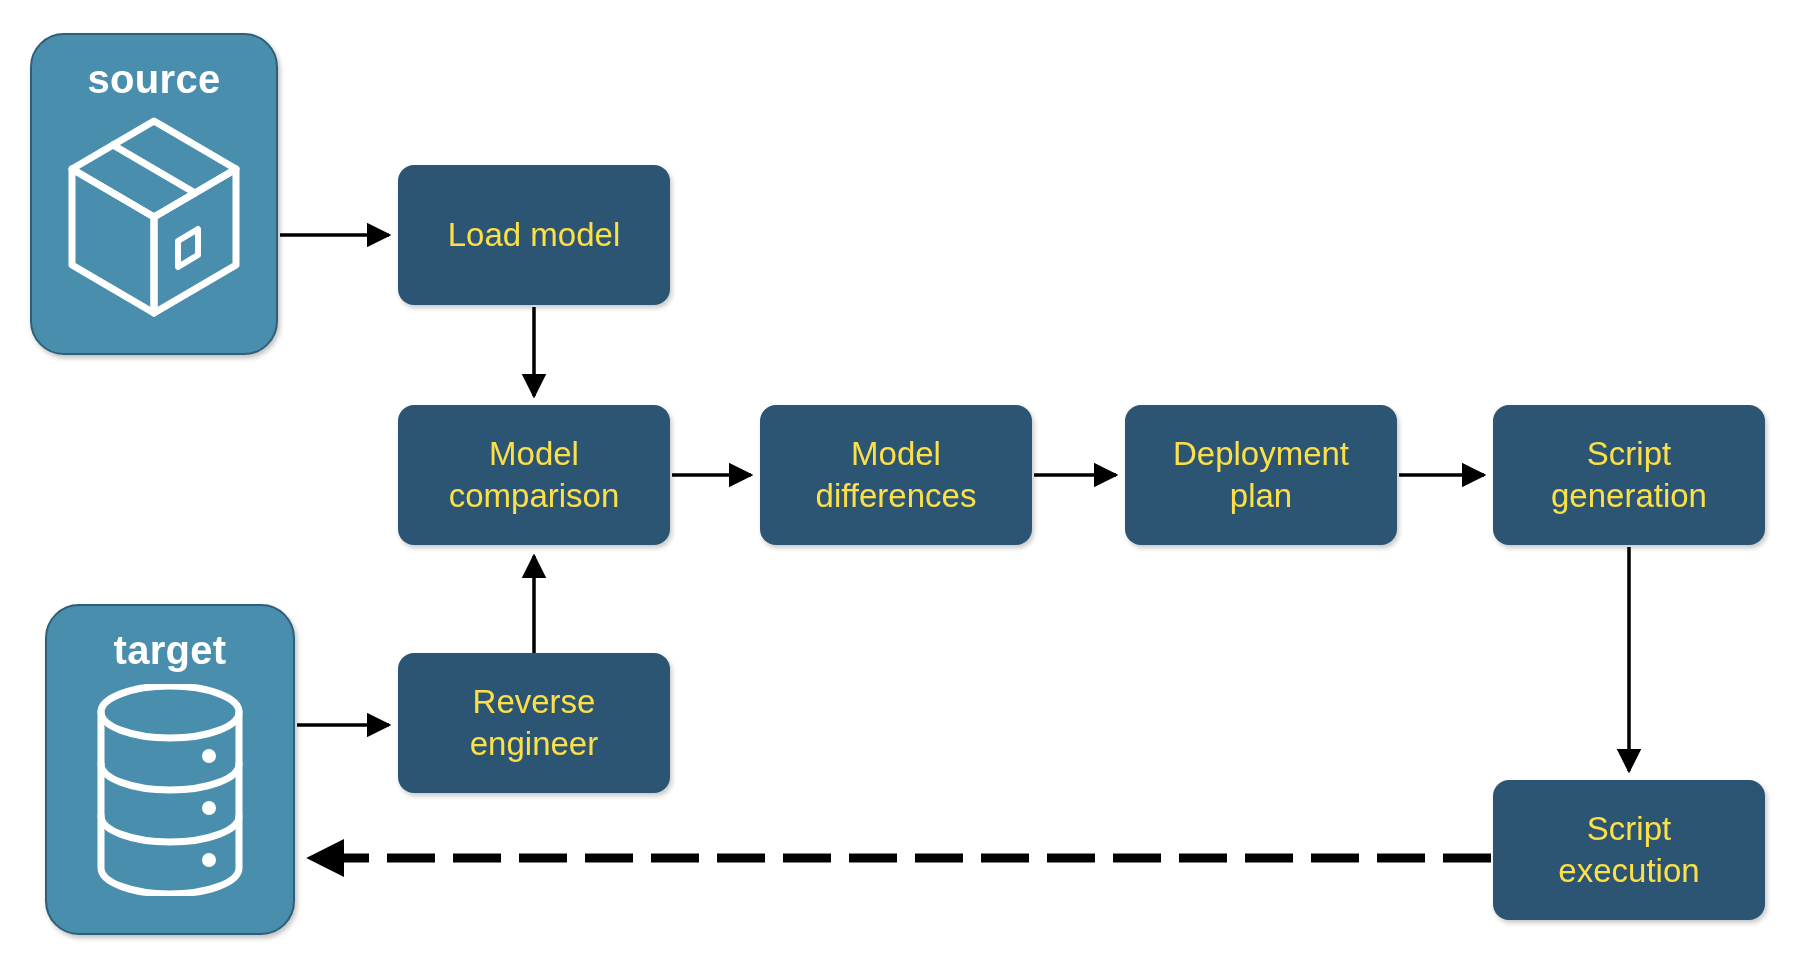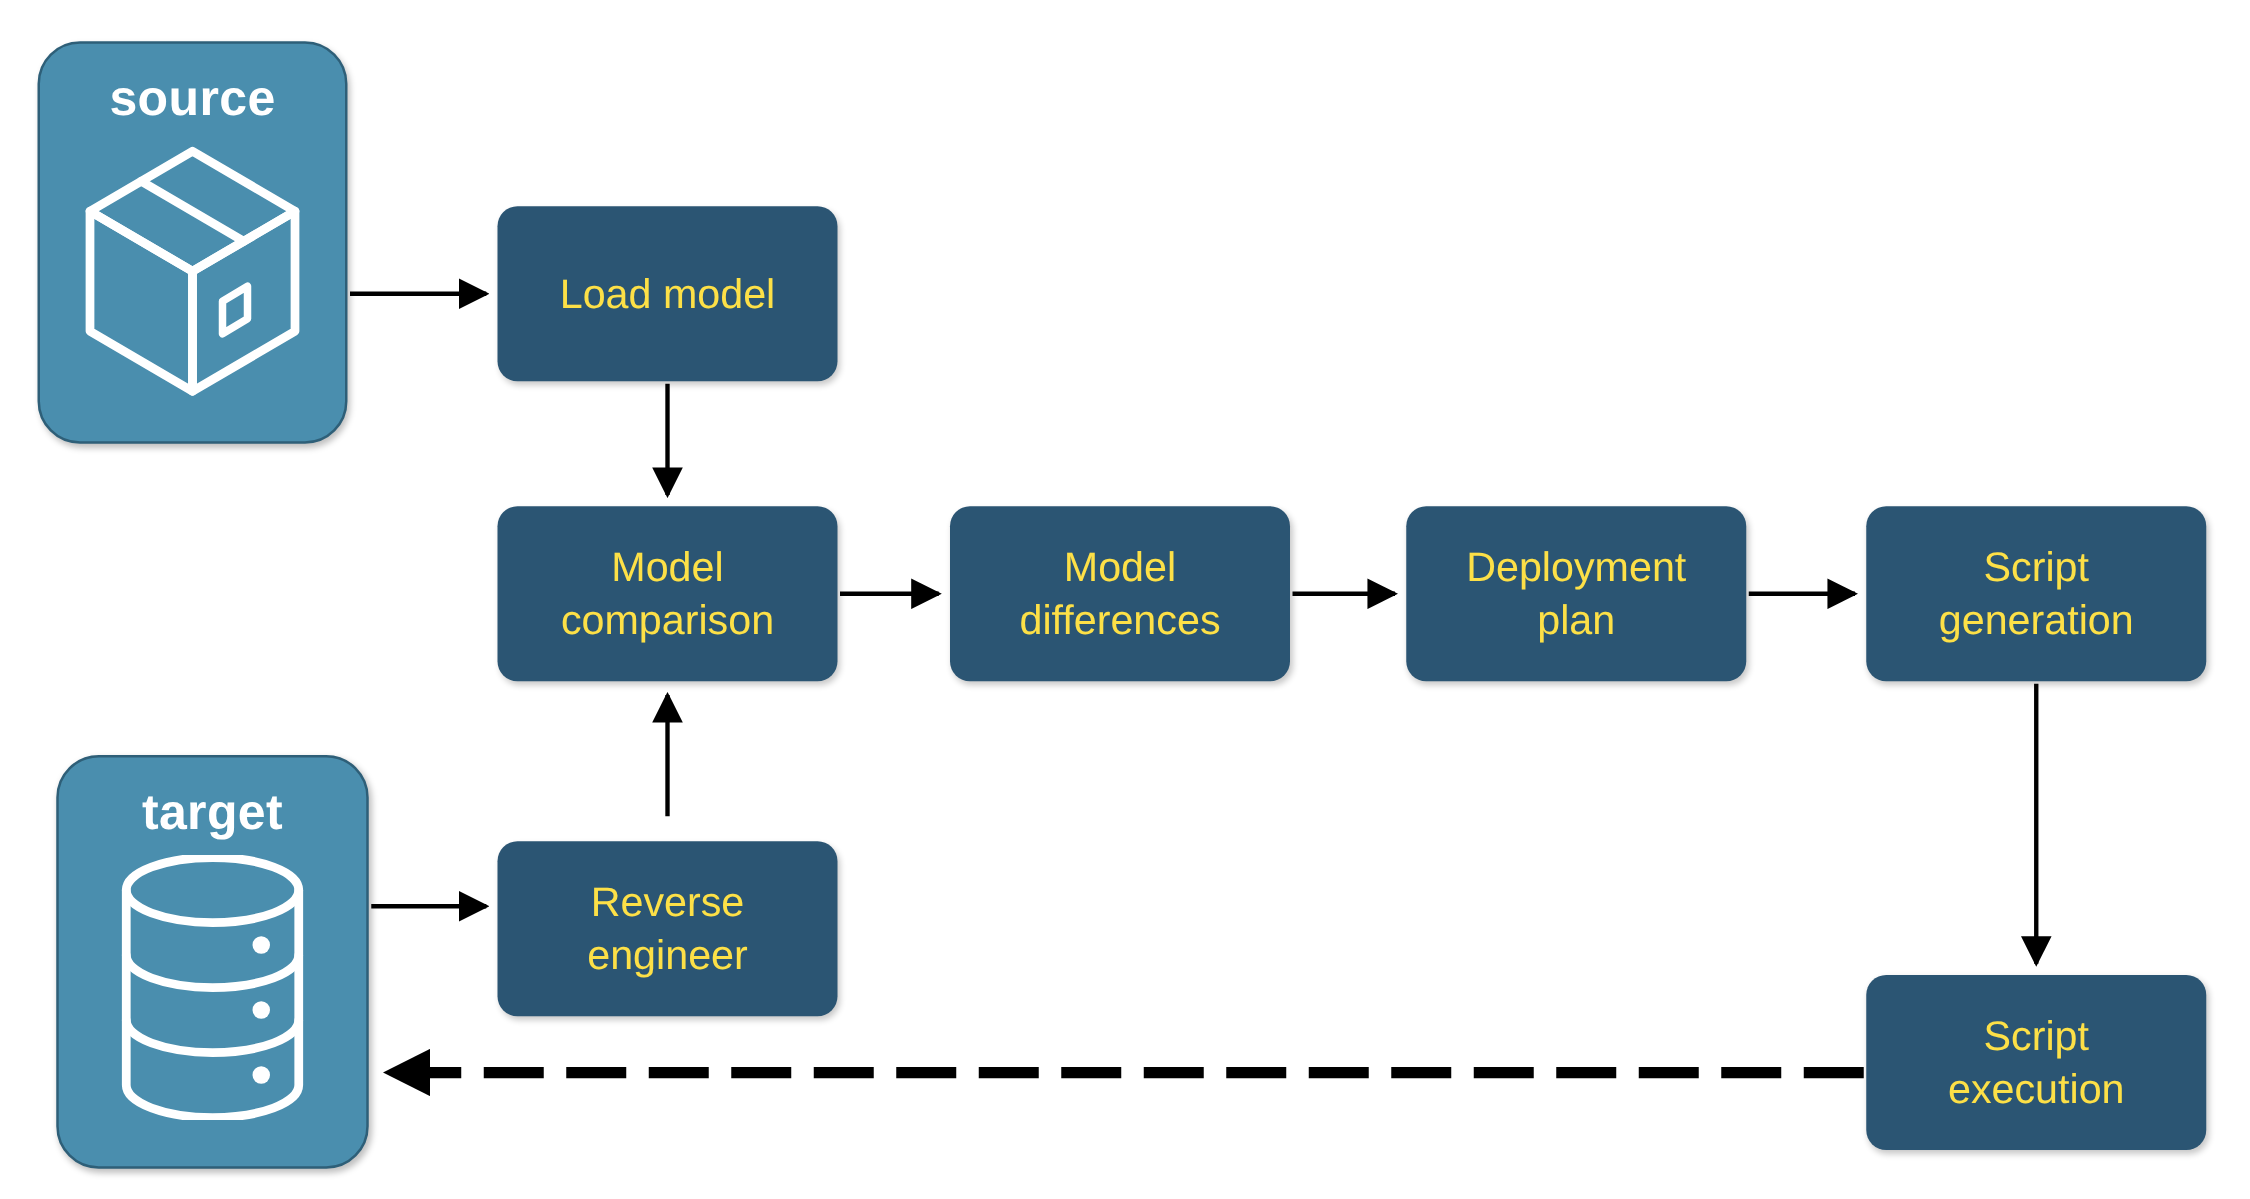--- a/index.html
+++ b/index.html
@@ -164,21 +164,21 @@
   <div class="procbox" style="left:1125px; top:405px; width:272px; height:140px;">
     <span>Deployment
 plan</span>
   </div>
 
   <div class="procbox" style="left:1493px; top:405px; width:272px; height:140px;">
     <span>Script
 generation</span>
   </div>
 
-  <div class="procbox" style="left:398px; top:673px; width:272px; height:140px;">
+  <div class="procbox" style="left:398px; top:653px; width:272px; height:140px;">
     <span>Reverse
 engineer</span>
   </div>
 
   <div class="procbox" style="left:1493px; top:780px; width:272px; height:140px;">
     <span>Script
 execution</span>
   </div>
 
 </div>

